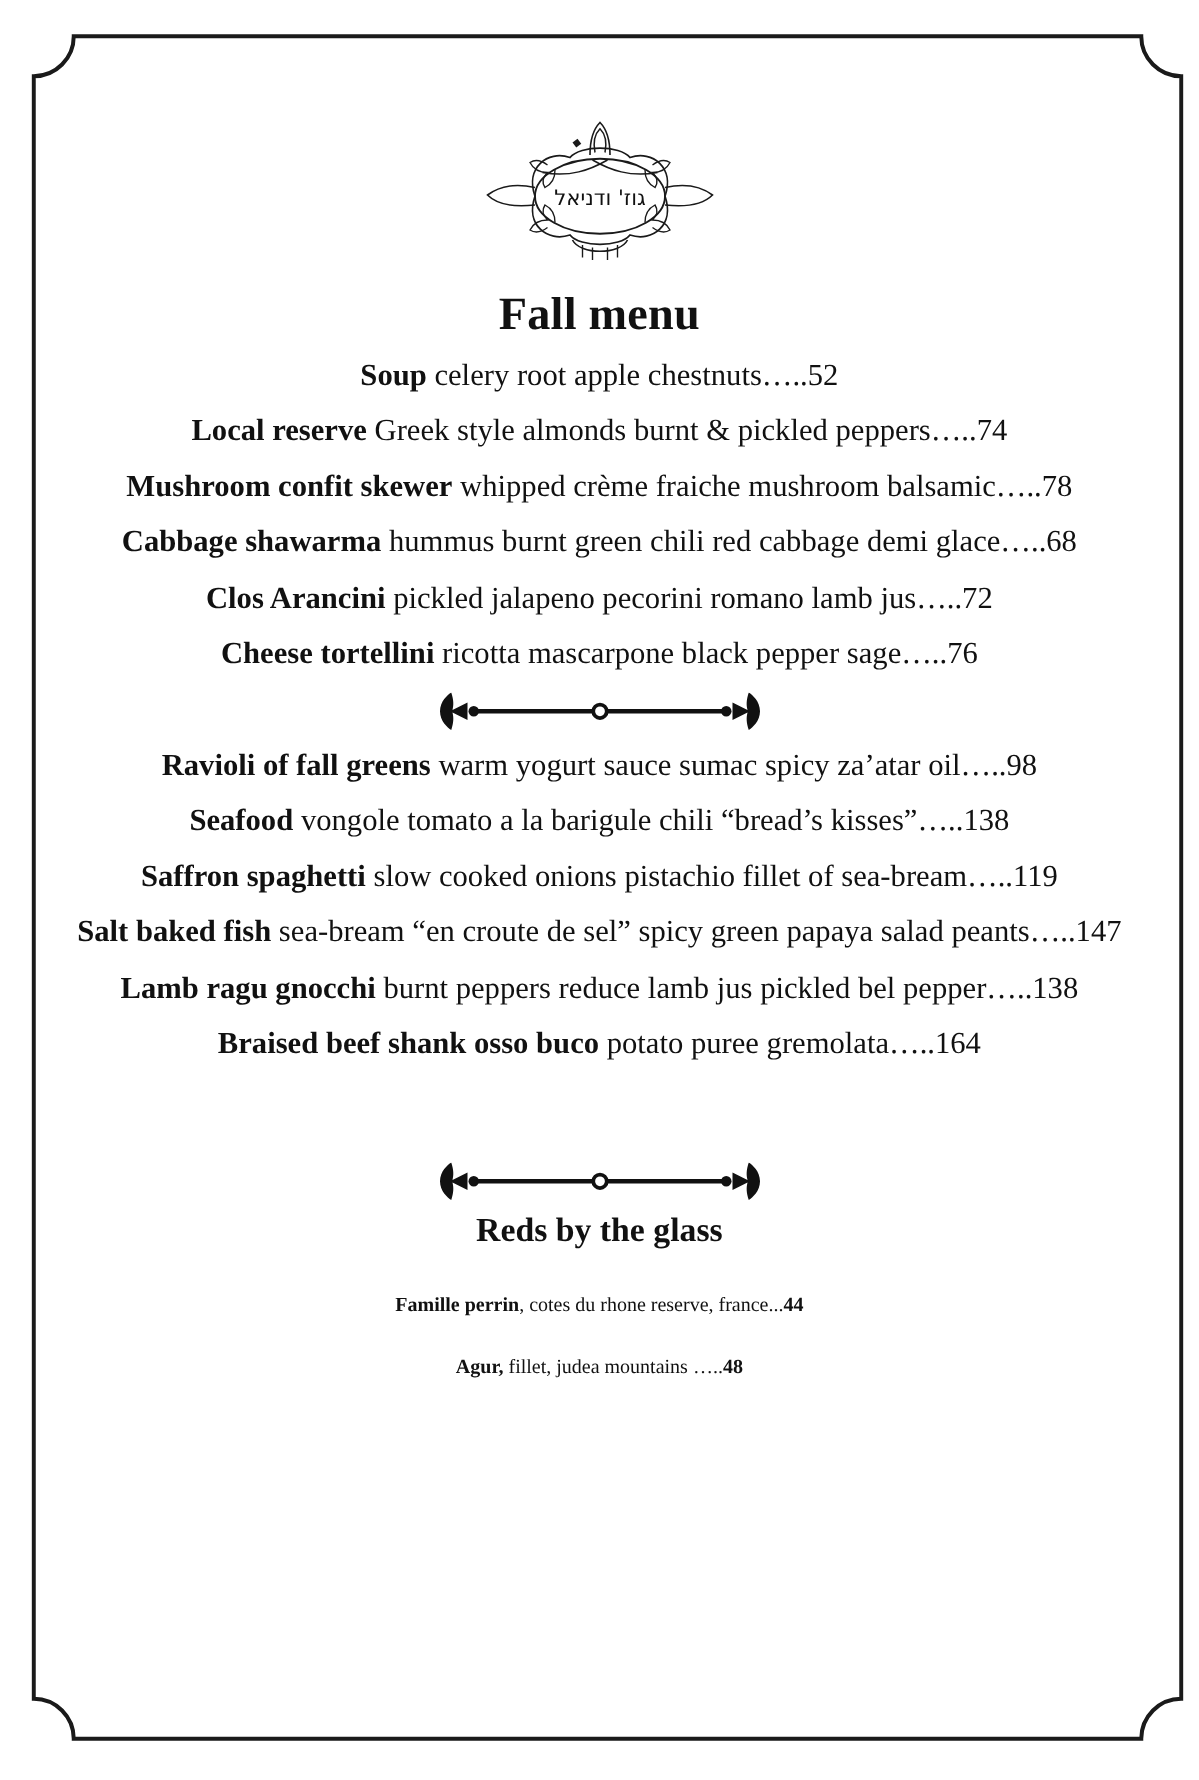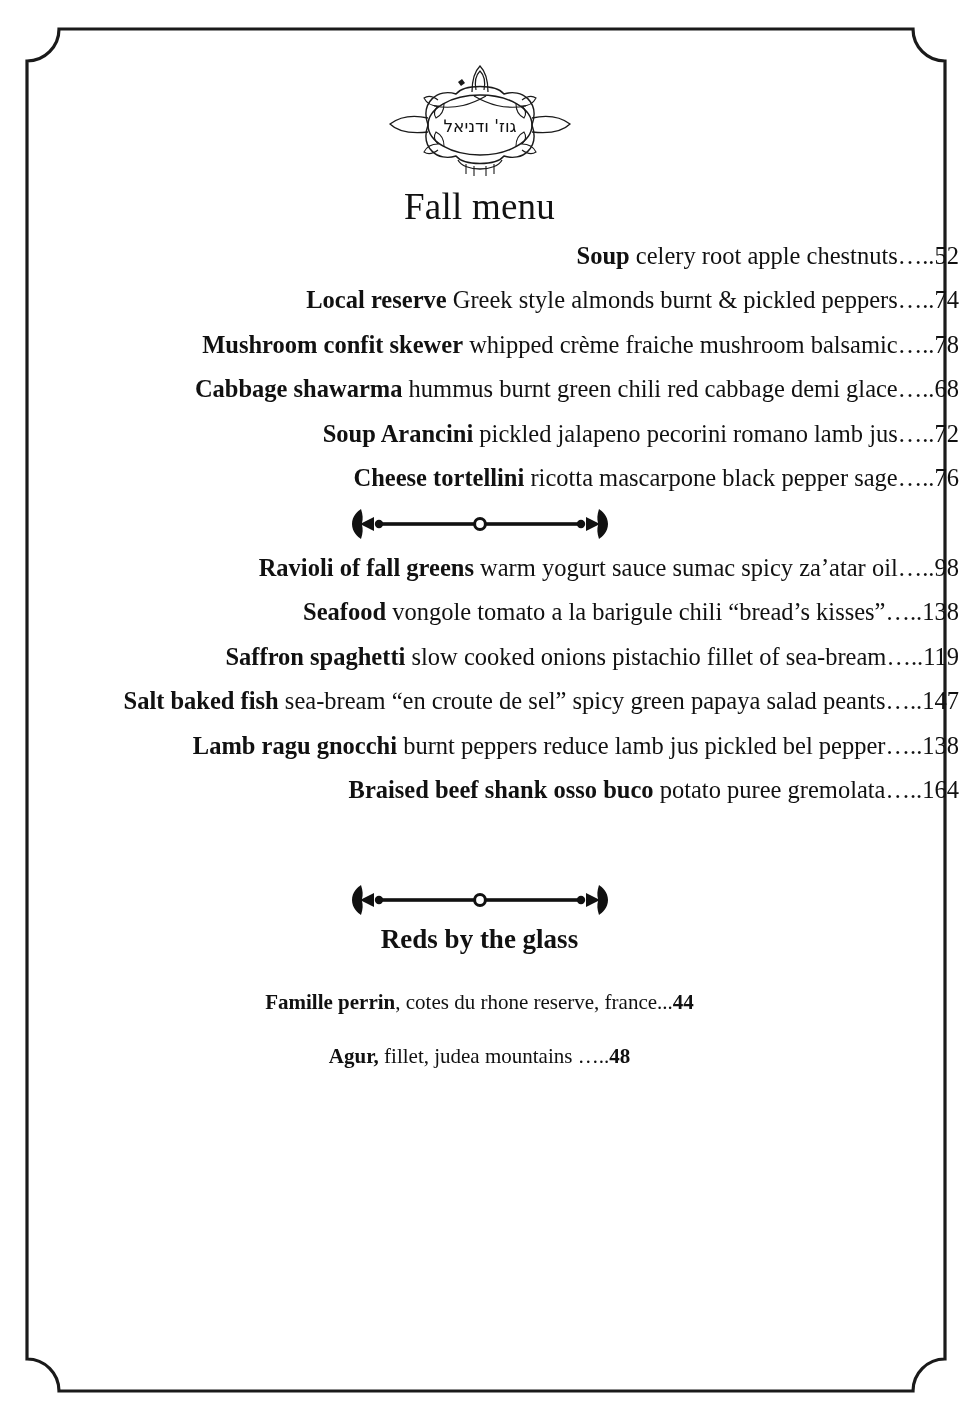--- a/index.html
+++ b/index.html
@@ -37,37 +37,37 @@
     position: absolute;
     left: 0;
     top: 0;
     width: 959px;
     text-align: center;
   }
 
   
   #crest {
     margin: 0 auto;
-    padding-top: 60px;
+    padding-top: 92px;
     width: 200px;
     height: 120px;
   }
   #crest svg { display: block; width: 200px; height: 120px; }
 
   
   .menu-title {
     font-size: 37px;
-    font-weight: normal;
+    font-weight: bold;
     letter-spacing: 0.2px;
-    margin: 8px 0 0 0;
+    margin: 21px 0 0 0;
     line-height: 1.05;
   }
 
   
-  .item-list { margin: 0; padding: 0; list-style: none; text-align: right; }
+  .item-list { margin: 0; padding: 0; list-style: none; }
   .menu-line {
     font-size: 24.5px;
     line-height: 1.0;
     margin-top: 20px;
     white-space: nowrap;
   }
   .menu-line:first-child { margin-top: 17px; }
   .menu-line .item-name { font-weight: bold; }
   .menu-line .item-desc { font-weight: normal; }
 
@@ -82,21 +82,21 @@
   #divider-two { margin-top: 82px; }
 
   
   .section-heading {
     font-size: 27px;
     font-weight: bold;
     margin-top: 9px;
   }
   .wine-list { margin: 0; padding: 0; list-style: none; }
   .wine-line {
-    font-size: 21px;
+    font-size: 16px;
     line-height: 1.0;
     margin-top: 33px;
     white-space: nowrap;
   }
   .wine-line:first-child { margin-top: 37px; }
   .wine-line .wine-name { font-weight: bold; }
   .wine-line .wine-desc { font-weight: normal; }
   .wine-line .wine-price { font-weight: bold; }
 </style>
 </head>
@@ -152,21 +152,21 @@
     </svg>
   </div>
 
   <h1 class="menu-title">Fall menu</h1>
 
   <ul class="item-list" id="appetizer-list">
     <li class="menu-line"><span class="item-name">Soup</span><span class="item-desc"> celery root apple chestnuts…..52</span></li>
     <li class="menu-line"><span class="item-name">Local reserve</span><span class="item-desc"> Greek style almonds burnt &amp; pickled peppers…..74</span></li>
     <li class="menu-line"><span class="item-name">Mushroom confit skewer</span><span class="item-desc"> whipped crème fraiche mushroom balsamic…..78</span></li>
     <li class="menu-line"><span class="item-name">Cabbage shawarma</span><span class="item-desc"> hummus burnt green chili red cabbage demi glace…..68</span></li>
-    <li class="menu-line"><span class="item-name">Soup Arancini</span><span class="item-desc"> pickled jalapeno pecorini romano lamb jus…..72</span></li>
+    <li class="menu-line"><span class="item-name">Clos Arancini</span><span class="item-desc"> pickled jalapeno pecorini romano lamb jus…..72</span></li>
     <li class="menu-line"><span class="item-name">Cheese tortellini</span><span class="item-desc"> ricotta mascarpone black pepper sage…..76</span></li>
   </ul>
 
   <div class="divider" id="divider-one">
     <svg viewBox="0 0 300 30">
       <g fill="#111111">
         <path d="M22 15 C22 7 28 2 31 0 C33 6 33 10 32 14 L44 8 L44 22 L32 16 C33 20 33 24 31 30 C28 28 22 23 22 15 Z"></path>
         <circle cx="49" cy="15" r="4.2"></circle>
         <rect x="51" y="13.2" width="96" height="3.6"></rect>
         <rect x="153" y="13.2" width="96" height="3.6"></rect>

